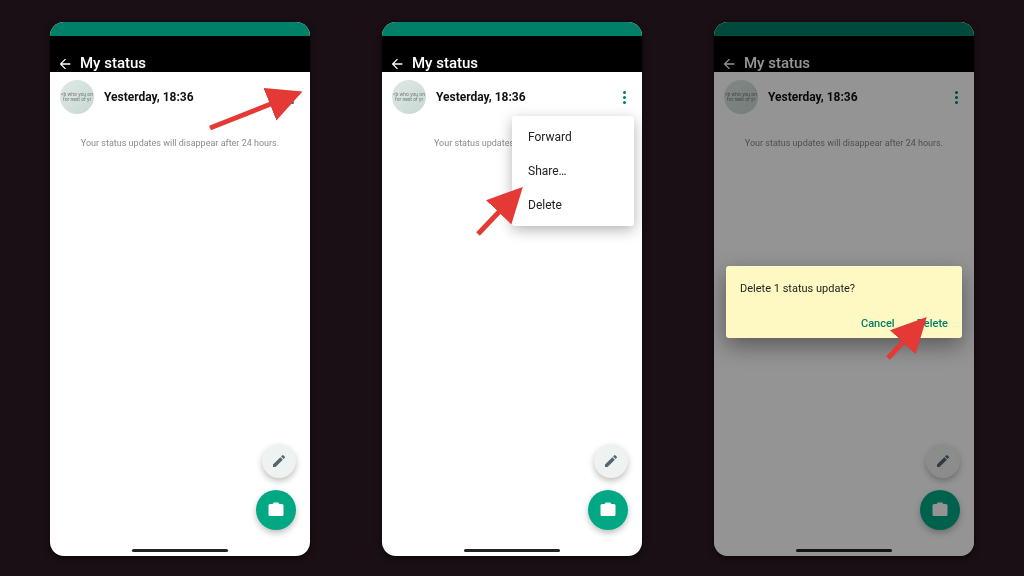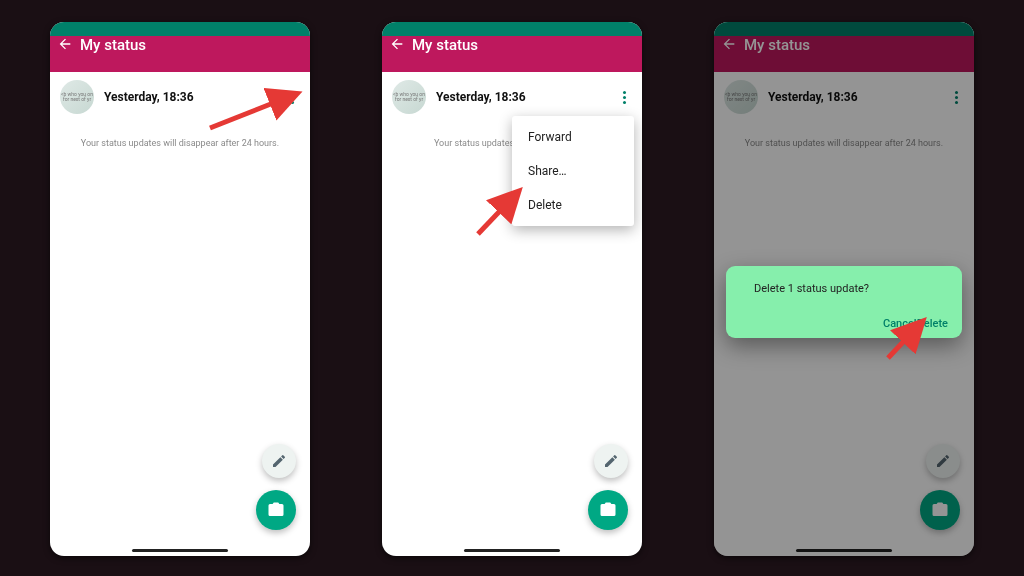--- a/index.html
+++ b/index.html
@@ -1,40 +1,40 @@
 <!DOCTYPE html>
 <html><head>
 <meta charset="utf-8">
 <style>
   html,body{margin:0;padding:0;width:1024px;height:576px;background:#1a0f14;font-family:Roboto,"Helvetica Neue",Arial,sans-serif;overflow:hidden}
   .stage{display:flex;justify-content:space-between;align-items:flex-start;padding:22px 50px;box-sizing:border-box;width:1024px;height:576px}
   .phone{width:260px;height:534px;background:#ffffff;border-radius:14px;position:relative;box-shadow:0 2px 6px rgba(0,0,0,0.6);overflow:hidden}
   .statusbar{height:14px;background:#008069}
-  .appbar{height:36px;background:#be185d;display:flex;align-items:flex-start;color:#fff}
+  .appbar{height:36px;background:#000000;display:flex;align-items:flex-end;color:#fff}
   .back{width:30px;display:flex;justify-content:center;align-items:center}
   .back svg{fill:#fff}
   .title{font-size:15px;font-weight:500}
   .row{display:flex;align-items:center;padding:8px 6px 4px 6px}
   .thumb{width:34px;height:34px;border-radius:50%;background:linear-gradient(135deg,#dfe9e6,#c7d8d2);margin:0 10px 0 4px;display:flex;align-items:center;justify-content:center;font-size:5px;color:#777;text-align:center;line-height:5px;overflow:hidden}
   .ts{font-size:12px;font-weight:700;color:#111;flex:1}
   .kebab{width:24px;display:flex;flex-direction:column;align-items:center;gap:2px}
   .kebab span{width:3px;height:3px;border-radius:50%;background:#008069}
   .note{text-align:center;color:#8a8a8a;font-size:9px;margin-top:20px}
   .fab{position:absolute;right:14px;width:40px;height:40px;border-radius:50%;display:flex;align-items:center;justify-content:center;box-shadow:0 3px 6px rgba(0,0,0,0.25)}
   .fab.edit{bottom:78px;width:34px;height:34px;background:#eef3f1}
   .fab.cam{bottom:26px;background:#00a884}
   .fab svg{display:block}
   .navhandle{position:absolute;bottom:4px;left:50%;transform:translateX(-50%);width:96px;height:3px;background:#222;border-radius:4px}
   .menu{position:absolute;top:94px;right:8px;width:122px;background:#fff;border-radius:3px;box-shadow:0 4px 14px rgba(0,0,0,0.3);padding:4px 0;z-index:5}
   .menu-item{padding:10px 16px;font-size:12px;color:#222}
   .note.clip{width:120px;overflow:hidden;white-space:nowrap;text-align:left;margin-left:52px}
   .scrim{position:absolute;inset:0;background:rgba(0,0,0,0.42);z-index:4}
-  .dialog{position:absolute;left:12px;right:12px;top:244px;background:#86efac;border-radius:9px;box-shadow:0 8px 22px rgba(0,0,0,0.4);z-index:6;padding:16px 14px 8px 28px;box-sizing:border-box}
+  .dialog{position:absolute;left:12px;right:12px;top:244px;background:#fef9c3;border-radius:3px;box-shadow:0 8px 22px rgba(0,0,0,0.4);z-index:6;padding:16px 14px 8px 14px;box-sizing:border-box}
   .dialog .msg{font-size:11px;color:#222;margin-bottom:22px}
-  .dialog .acts{display:flex;justify-content:flex-end;font-size:11px;font-weight:500;color:#008069}
+  .dialog .acts{display:flex;justify-content:flex-end;gap:22px;font-size:11px;font-weight:500;color:#008069}
   .arrow{position:absolute;z-index:7;pointer-events:none}
   .arrow svg{display:block}
 </style>
 </head>
 <body>
 
 <div class="stage">
 
   <div class="phone">
     <div class="statusbar"></div>

